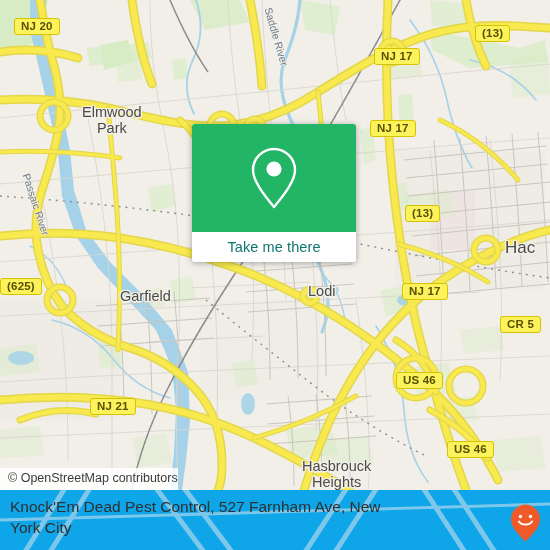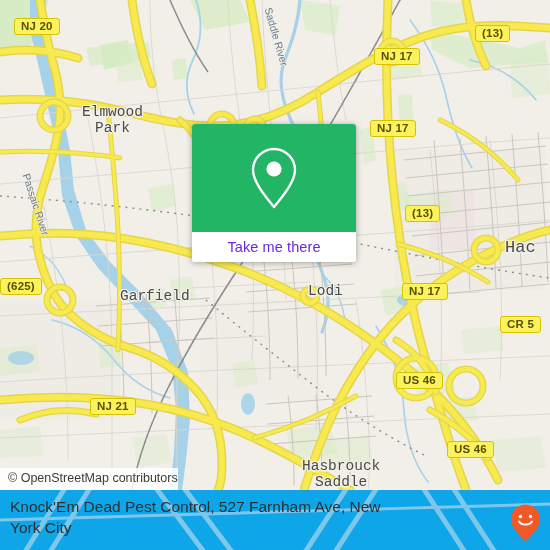--- a/index.html
+++ b/index.html
@@ -37,21 +37,21 @@
     left: 0; top: 0;
     width: 550px;
     height: 490px;
     display: block;
   }
 
   
   .place-label {
     position: absolute;
     color: #4a4a48;
-    font-family: Liberation Mono, monospace;
+    font-family: Liberation Sans, sans-serif;
     font-weight: 400;
     white-space: nowrap;
     text-shadow:
       1.5px 0 0 rgba(242,239,233,.9), -1.5px 0 0 rgba(242,239,233,.9),
       0 1.5px 0 rgba(242,239,233,.9), 0 -1.5px 0 rgba(242,239,233,.9),
       1px 1px 0 rgba(242,239,233,.9), -1px -1px 0 rgba(242,239,233,.9),
       1px -1px 0 rgba(242,239,233,.9), -1px 1px 0 rgba(242,239,233,.9);
     pointer-events: none;
     line-height: 1.12;
   }
@@ -125,21 +125,21 @@
   }
   .popup-head svg { display: block; }
   .popup-foot {
     height: 30px;
     background: #ffffff;
     display: flex;
     align-items: center;
     justify-content: center;
   }
   .popup-foot-label {
-    color: #6d28d9;
+    color: #0f766e;
     font-size: 14.5px;
     font-family: "Liberation Sans", sans-serif;
     letter-spacing: .1px;
   }
   .popup-tail {
     position: absolute;
     left: 50%;
     bottom: -9px;
     margin-left: -10px;
     width: 0; height: 0;
@@ -448,21 +448,21 @@
 
     <div class="place-label md" style="left:82px; top:104px; text-align:center;">
       <div>Elmwood</div>
       <div>Park</div>
     </div>
     <div class="place-label md" style="left:120px; top:288px;">Garfield</div>
     <div class="place-label md" style="left:308px; top:283px;">Lodi</div>
     <div class="place-label lg" style="left:505px; top:238px;">Hac</div>
     <div class="place-label md" style="left:302px; top:458px; text-align:center;">
       <div>Hasbrouck</div>
-      <div>Saddle</div>
+      <div>Heights</div>
     </div>
 
     <div class="water-label" style="left:32px; top:172px; transform:rotate(72deg); transform-origin:0 0;">Passaic River</div>
     <div class="water-label" style="left:274px; top:6px; transform:rotate(74deg); transform-origin:0 0;">Saddle River</div>
 
     <div class="shield" style="left:14px;  top:18px;">NJ 20</div>
     <div class="shield" style="left:374px; top:48px;">NJ 17</div>
     <div class="shield" style="left:475px; top:25px;">(13)</div>
     <div class="shield" style="left:370px; top:120px;">NJ 17</div>
     <div class="shield" style="left:405px; top:205px;">(13)</div>

